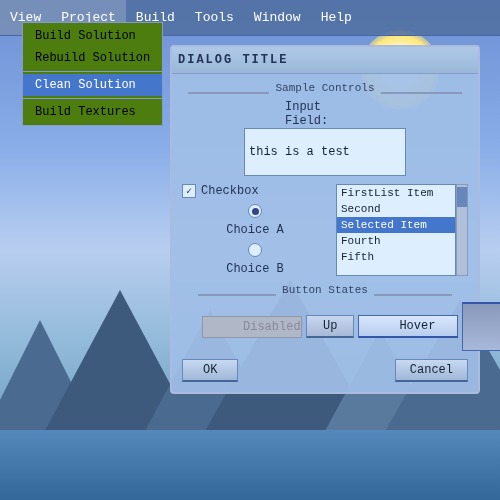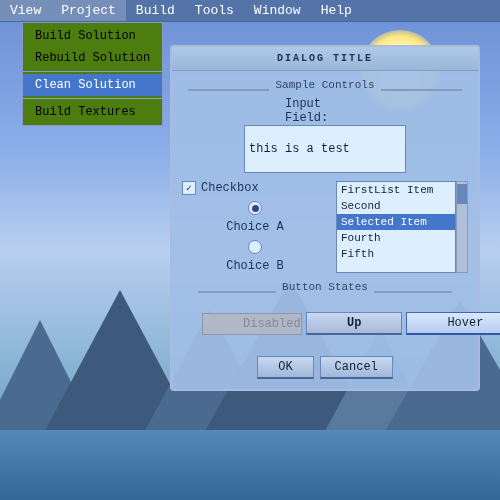--- a/index.html
+++ b/index.html
@@ -65,21 +65,21 @@
       background: linear-gradient(180deg, #5588bb 0%, #4477aa 50%, #336699 100%);
       z-index: 2;
     }
 
     
     .menubar {
       position: absolute;
       top: 0;
       left: 0;
       right: 0;
-      height: 22px;
+      height: 36px;
       background: rgba(80, 110, 160, 0.85);
       border-bottom: 1px solid #4466aa;
       display: flex;
       align-items: flex-start;
       z-index: 100;
     }
 
     .menu-item {
       padding: 2px 10px;
       color: #ffffff;
@@ -125,23 +125,22 @@
       background: rgba(160, 190, 230, 0.92);
       border: 2px solid #aabbdd;
       border-radius: 4px;
       z-index: 50;
       padding-bottom: 10px;
     }
 
     .dialog-title-bar {
       background: linear-gradient(180deg, #b0c8e8 0%, #98b8d8 100%);
       border-bottom: 1px solid #8899cc;
-      text-align: center;
       padding: 6px;
-      font-size: 10px;
+      font-size: 12px;
       font-weight: bold;
       color: #223355;
       letter-spacing: 2px;
     }
 
     .dialog-section-label {
       display: flex;
       align-items: flex-end;
       margin: 8px 10px 6px;
       font-size: 11px;
@@ -310,31 +309,30 @@
       color: #888899;
       border: 1px solid #9098a8;
       font-size: 12px;
       font-family: 'Courier New', monospace;
       cursor: not-allowed;
       width: 100px;
       text-align: center;
     }
 
     .btn-up {
-      padding: 3px 40px;
+      padding: 3px 16px;
       background: linear-gradient(180deg, #c8d8f0 0%, #a8b8d8 100%);
       color: #112233;
       border: 1px solid #6688bb;
       border-bottom: 2px solid #446699;
       font-size: 12px;
       font-family: 'Courier New', monospace;
       cursor: pointer;
       width: 100px;
       text-align: right;
-      font-weight: bold;
     }
 
     .btn-hover {
       padding: 3px 40px;
       background: linear-gradient(180deg, #d8e8ff 0%, #b8ccee 100%);
       color: #112233;
       border: 1px solid #4466aa;
       border-bottom: 2px solid #3355aa;
       font-size: 12px;
       font-family: 'Courier New', monospace;
@@ -352,21 +350,21 @@
       font-size: 12px;
       font-family: 'Courier New', monospace;
       cursor: pointer;
       width: 93px;
       text-align: center;
     }
 
     
     .dialog-footer {
       display: flex;
-      justify-content: center;
+      justify-content: space-between;
       gap: 6px;
       padding: 8px 10px 0;
     }
 
     .btn-ok {
       padding: 3px 20px;
       background: linear-gradient(180deg, #c8d8f0 0%, #a0b8d8 100%);
       color: #112233;
       border: 1px solid #6688bb;
       border-bottom: 2px solid #446699;

